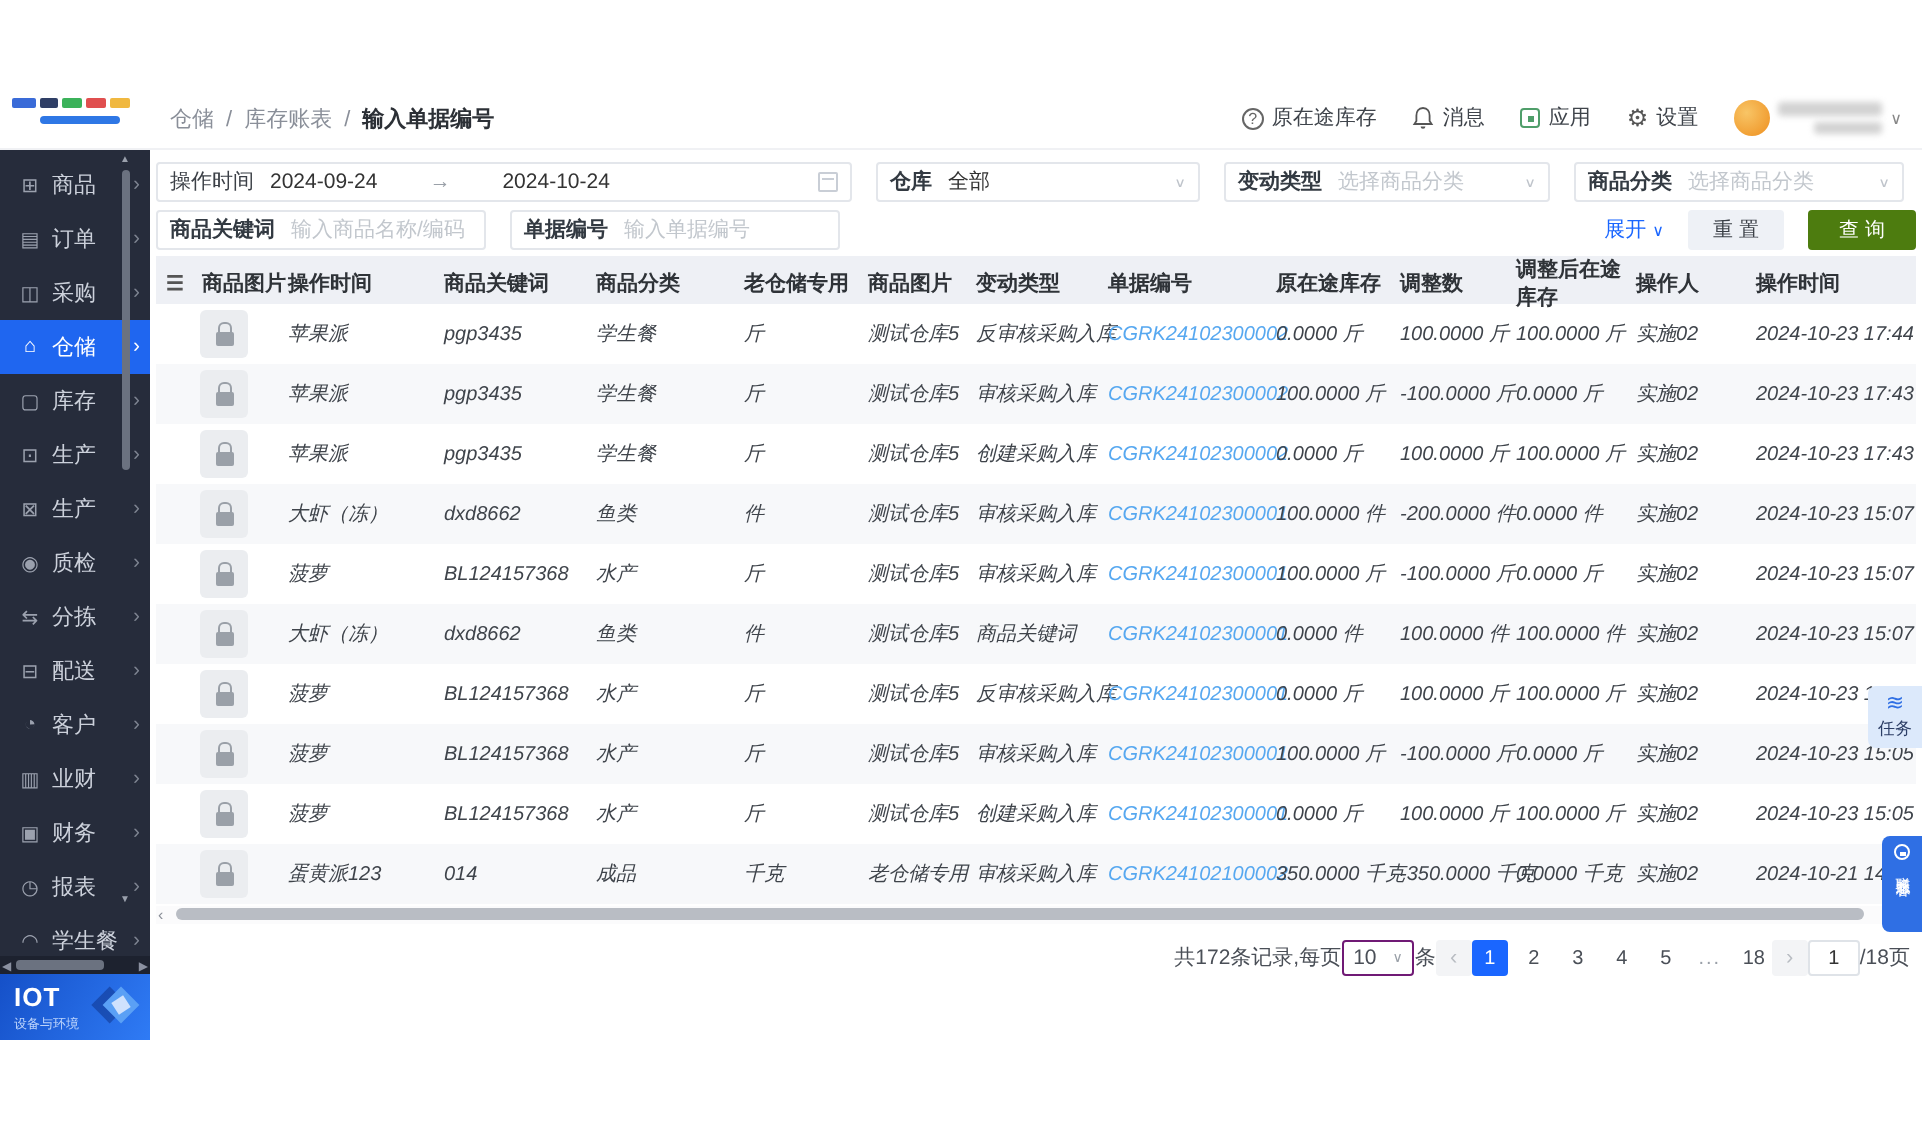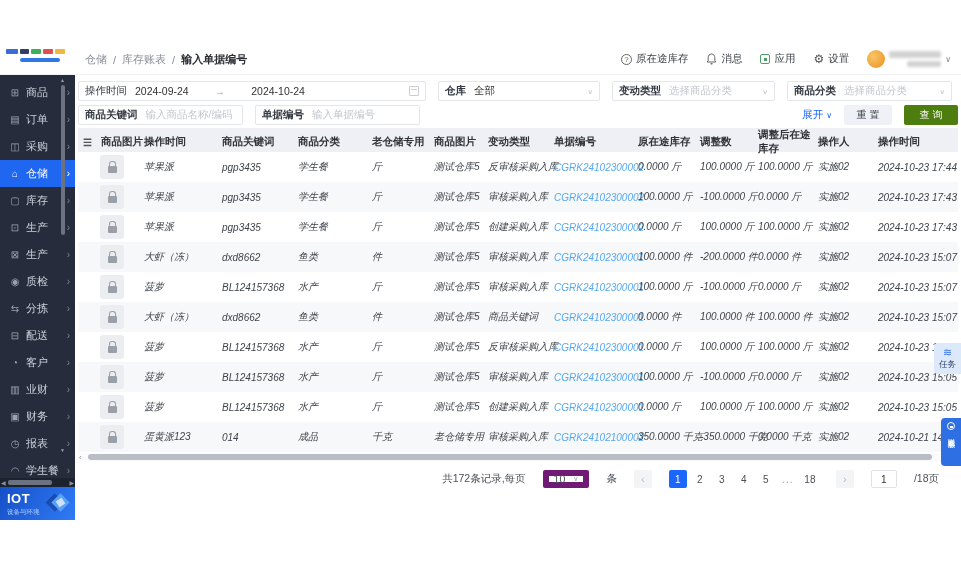--- a/index.html
+++ b/index.html
@@ -87,22 +87,22 @@
   .lock { width:9px; height:7px; background:#9aa0a8; border-radius:1px; position:relative; margin-top:4px; }
   .lock::before { content:""; position:absolute; left:1px; top:-5px; width:5px; height:5px; border:1.5px solid #9aa0a8; border-bottom:none; border-radius:3px 3px 0 0; }
   .link { color:#57a8f0; cursor:pointer; }
 
   
   .hscroll { position:absolute; top:453px; left:78px; width:880px; height:9px; background:#fbfbfc; }
   .hscroll .la { position:absolute; left:1px; top:0; font-size:8px; color:#8a8f98; }
   .hscroll .thumb { position:absolute; left:10px; right:26px; top:1px; height:6px; background:#b9bdc4; border-radius:3px; }
 
   
-  .pager { position:absolute; top:467px; left:62px; width:877px; height:24px; display:flex; justify-content:flex-end; align-items:center; gap:17px; font-size:10.5px; color:#4a4f57; }
-  .psel { height:18px; border:6px solid #701a75; border-radius:2px; display:flex; align-items:center; gap:8px; padding:0 5px; cursor:pointer;text-align:center; }
+  .pager { position:absolute; top:467px; left:78px; width:877px; height:24px; display:flex; justify-content:flex-end; align-items:center; gap:0; font-size:10.5px; color:#4a4f57; }
+  .psel { height:18px; border:1px solid #701a75; border-radius:2px; display:flex; align-items:center; gap:8px; padding:0 5px; cursor:pointer;text-align:center; }
   .psel .dd { font-size:7px; color:#9aa0a8; }
   .pbtn { width:18px; height:18px; border-radius:2px; display:flex; align-items:center; justify-content:center; background:#f3f4f6; color:#b8bcc2; font-size:11px; cursor:pointer; }
   .pages { display:flex; gap:4px; }
   .page { width:18px; height:18px; border-radius:2px; display:flex; align-items:center; justify-content:center; color:#4a4f57; font-size:10px; cursor:pointer; }
   .page.active { background:#1a66ff; color:#fff; }
   .page.dots { color:#9aa0a8; letter-spacing:1px; }
   .jump { width:26px; height:18px; border:1px solid #dfe3e8; border-radius:2px; text-align:center; line-height:18px; font-size:10px; color:#333; }
 
   
   .task { position:absolute; top:343px; right:0; width:27px; height:31px; background:#dce9fb; border-radius:4px 0 0 4px; display:flex; flex-direction:column; align-items:center; justify-content:center; cursor:pointer; }

